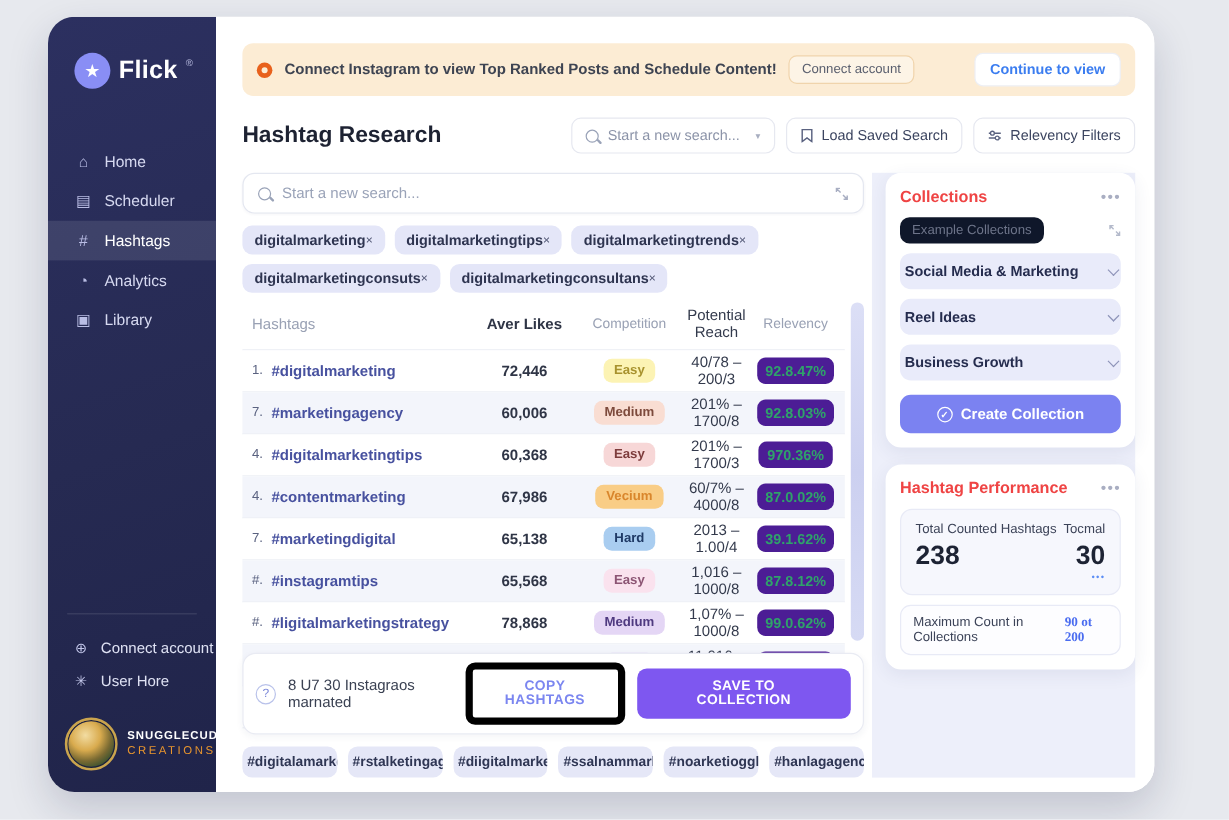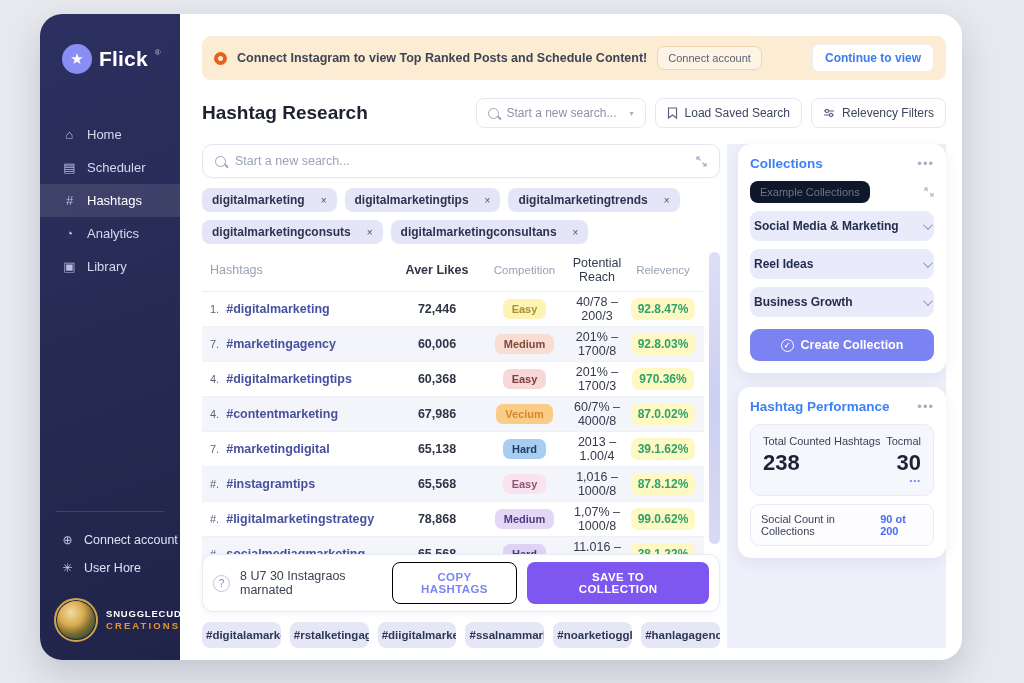--- a/index.html
+++ b/index.html
@@ -24,21 +24,21 @@
   .side-foot { margin-top:auto; padding-bottom:14px; }
   .side-sep { height:1px; background:rgba(255,255,255,.12); margin:0 16px 14px 16px; }
   .foot-item { display:flex; align-items:center; gap:9px; padding:7px 0 7px 20px; font-size:12.5px; color:#dfe2f4; cursor:pointer; }
   .foot-ic { width:15px; text-align:center; font-size:12px; color:#c3c7ea; }
   .creator { display:flex; align-items:center; gap:8px; padding:16px 0 4px 14px; }
   .creator-logo { width:44px; height:44px; border-radius:50%; flex-shrink:0;
       background:radial-gradient(circle at 38% 32%, #f2dca2 0%, #d9ab4e 34%, #7a6a32 58%, #35502f 78%, #16281c 100%);
       border:2px solid #caa44e; box-shadow:0 0 0 1px #1c2040 inset; }
   .creator-txt { display:flex; flex-direction:column; line-height:1.25; }
   .creator-l1 { font-size:9.5px; font-weight:bold; color:#ffffff; letter-spacing:.8px; }
-  .creator-l2 { font-size:9.5px; font-weight:bold; color:#e8952e; letter-spacing:2.1px; }
+  .creator-l2 { font-size:9.5px; font-weight:normal; color:#e8952e; letter-spacing:2.1px; }
 
   
   .main { flex:1; display:flex; flex-direction:column; padding:22px 16px 12px 22px; background:#ffffff; min-width:0; }
 
   .banner { display:flex; align-items:center; gap:10px; background:#fcecd4; border-radius:9px; padding:8px 12px; }
   .banner-ic { width:13px; height:13px; border-radius:50%; background:#e8611c; position:relative; flex-shrink:0; }
   .banner-ic::after { content:""; position:absolute; left:4px; top:4px; width:5px; height:5px; border-radius:50%; background:#fcecd4; }
   .banner-msg { font-size:12.5px; color:#3e4452; font-weight:bold; }
   .banner-connect { font-size:11px; color:#5a5f6e; background:#fdf4e6; border:1px solid #f0d4ac;
                     border-radius:7px; padding:5px 10px; cursor:pointer; }
@@ -60,21 +60,21 @@
   .big-search { display:flex; align-items:center; gap:9px; background:#fff; border:1px solid #e4e7f0;
                 border-radius:10px; padding:9px 12px; box-shadow:0 1px 2px rgba(40,50,90,.04); }
   .big-search input { border:none; outline:none; flex:1; font-size:12.5px; color:#3c4560; font-family:inherit; background:transparent; }
   .big-search input::placeholder { color:#9aa3b8; }
   .mag { width:11px; height:11px; border:1.6px solid #9aa3b8; border-radius:50%; position:relative; flex-shrink:0; }
   .mag::after { content:""; position:absolute; width:5px; height:1.6px; background:#9aa3b8; transform:rotate(45deg);
                 right:-4px; bottom:-1px; border-radius:1px; }
   .expand-ic { color:#a8aec2; font-size:11px; }
 
   .tag-rows { display:flex; flex-wrap:wrap; gap:8px; margin-top:10px; }
-  .tag { display:flex; align-items:center; gap:16px; background:#e4e6f8; border-radius:8px; padding:5px 10px;
+  .tag { display:flex; align-items:center; gap:0; background:#e4e6f8; border-radius:8px; padding:5px 10px;
          font-size:12px; font-weight:bold; color:#2e3450; }
   .tag .x { color:#4c5270; font-size:10px; cursor:pointer; font-weight:normal; }
 
   .table-flex { display:flex; flex:1; margin-top:8px; min-height:0; }
   .table { flex:1; display:flex; flex-direction:column; min-width:0; }
   .thead { display:flex; align-items:center; padding:4px 0 7px 0; border-bottom:1px solid #eceef4; }
   .th { font-size:11.5px; color:#99a1b4; }
   .trow { display:flex; align-items:center; height:35px; border-bottom:1px solid #eef0f6; background:#fff; }
   .trow:nth-child(even) { background:#f3f5fb; }
   .c-hash { flex:0 0 195px; display:flex; gap:7px; align-items:center; padding-left:8px; font-size:12.5px; }
@@ -87,29 +87,29 @@
   .badge { display:inline-block; font-size:11px; font-weight:bold; border-radius:7px; padding:4px 9px; }
   .b-yellow { background:#fcf3b4; color:#a8922e; }
   .b-peach  { background:#f9ddd2; color:#7d4a3c; }
   .b-red    { background:#f7d7d7; color:#7d3c3c; }
   .b-orange { background:#f9cd86; color:#d9862c; }
   .b-blue   { background:#a9cdf0; color:#1f3a66; }
   .b-pink   { background:#fae2ee; color:#8c5574; }
   .b-purple { background:#e4d6f5; color:#4f3a80; }
   .b-violet { background:#ded3f3; color:#463a76; }
   .b-orangelight { background:#f9dcc0; color:#8f5a30; }
-  .rel-pill { display:inline-block; background:#fef9c3; color:#2fa26a; font-size:12px; font-weight:bold;
+  .rel-pill { display:inline-block; background:#4c1d95; color:#2fa26a; font-size:12px; font-weight:bold;
               border-radius:7px; padding:4px 7px; }
   .scroll-strip { width:11px; border-radius:6px; margin-left:5px;
                   background:linear-gradient(180deg,#dcdff6 0%, #ccd0f0 50%, #d6daf4 100%); }
 
   
   .card { background:#ffffff; border-radius:13px; padding:12px; box-shadow:0 4px 14px rgba(50,60,110,.08); }
   .card-head { display:flex; align-items:center; justify-content:space-between; }
-  .card-title { font-size:13.5px; font-weight:bold; color:#3b82f6; }
+  .card-title { font-size:13.5px; font-weight:bold; color:#ef4444; }
   .dots { color:#a9aec2; font-size:13px; letter-spacing:1px; cursor:pointer; }
   .example-row { display:flex; align-items:center; justify-content:space-between; margin-top:10px; }
   .example-chip { background:#0f172a; border-radius:8px; padding:5px 10px; font-size:11px; color:#6d7489; }
   .example-x { color:#b4bacb; font-size:11px; cursor:pointer; }
   .select { display:flex; align-items:center; justify-content:space-between; background:#e9ebfa; border-radius:9px;
             padding:8px 4px; margin-top:8px; cursor:pointer; }
   .select span.lbl { font-size:12px; font-weight:bold; color:#252c4e; }
   .chev { width:7px; height:7px; border-right:1.7px solid #8d93b8; border-bottom:1.7px solid #8d93b8;
           transform:rotate(45deg) translateY(-2px); }
   .btn-primary { margin-top:12px; width:100%; background:#7b82f1; color:#fff; border:none; border-radius:9px;
@@ -119,29 +119,29 @@
                   display:inline-flex; align-items:center; justify-content:center; color:#fff; }
   .stat-card { background:#f6f7fd; border:1px solid #e8eaf6; border-radius:10px; padding:10px 12px;
                margin-top:10px; display:flex; justify-content:space-between; }
   .stat-label { font-size:11px; color:#3c4358; }
   .stat-value { font-size:22px; font-weight:bold; color:#1d2334; margin-top:3px; }
   .stat-right { text-align:right; }
   .stat-sub { font-size:8px; color:#5b8df5; letter-spacing:1px; }
   .max-row { display:flex; align-items:center; justify-content:space-between; background:#fdfdff;
              border:1px solid #e8eaf6; border-radius:9px; padding:8px 10px; margin-top:8px; }
   .max-label { font-size:11px; color:#3c4358; }
-  .max-value { font-size:11px; font-weight:bold; color:#4a6cf0; }
+  .max-value { font-size:11px; font-weight:bold; color:#4a6cf0;font-family:Liberation Serif, serif; }
 
   
   .status-bar { display:flex; align-items:center; gap:10px; background:#fff; border:1px solid #e9ebf3;
                 border-radius:11px; padding:7px 10px; margin-top:10px; box-shadow:0 2px 6px rgba(40,50,90,.05); }
   .q-ic { width:17px; height:17px; border:1.4px solid #b9c2ea; border-radius:50%; color:#7a86d8; font-size:10px;
           display:flex; align-items:center; justify-content:center; flex-shrink:0; }
   .status-text { font-size:12.5px; color:#3a4152; }
-  .copy-btn { margin-left:auto; background:#fff; border:1px solid #000000; border-radius:8px; color:#7b86f0;
+  .copy-btn { margin-left:auto; background:#fff; border:6px solid #000000; border-radius:8px; color:#7b86f0;
               font-size:11.5px; font-weight:bold; padding:8px 16px; cursor:pointer; font-family:inherit; letter-spacing:.4px; }
   .save-btn { background:#7e57f0; border:none; border-radius:8px; color:#fff; font-size:11.5px; font-weight:bold;
               padding:9px 32px; cursor:pointer; font-family:inherit; letter-spacing:.4px; }
   .chips-row { display:flex; gap:9px; margin-top:10px; }
   .chip { flex:1; background:#e5e7f7; border-radius:8px; text-align:center; padding:7px 4px; font-size:11.5px;
           font-weight:bold; color:#2f3654; white-space:nowrap; overflow:hidden; cursor:pointer; }
 
   svg { display:block; }
 </style>
 </head>
@@ -433,21 +433,21 @@
                 <div class="stat-label">Total Counted Hashtags</div>
                 <div class="stat-value">238</div>
               </div>
               <div class="stat-right">
                 <div class="stat-label">Tocmal</div>
                 <div class="stat-value">30</div>
                 <div class="stat-sub">•••</div>
               </div>
             </div>
             <div class="max-row">
-              <span class="max-label">Social Count in Collections</span>
+              <span class="max-label">Maximum Count in Collections</span>
               <span class="max-value">90 ot 200</span>
             </div>
           </div>
         </section>
       </div>
     </main>
   </div>
 </div>
 
 </body></html>

